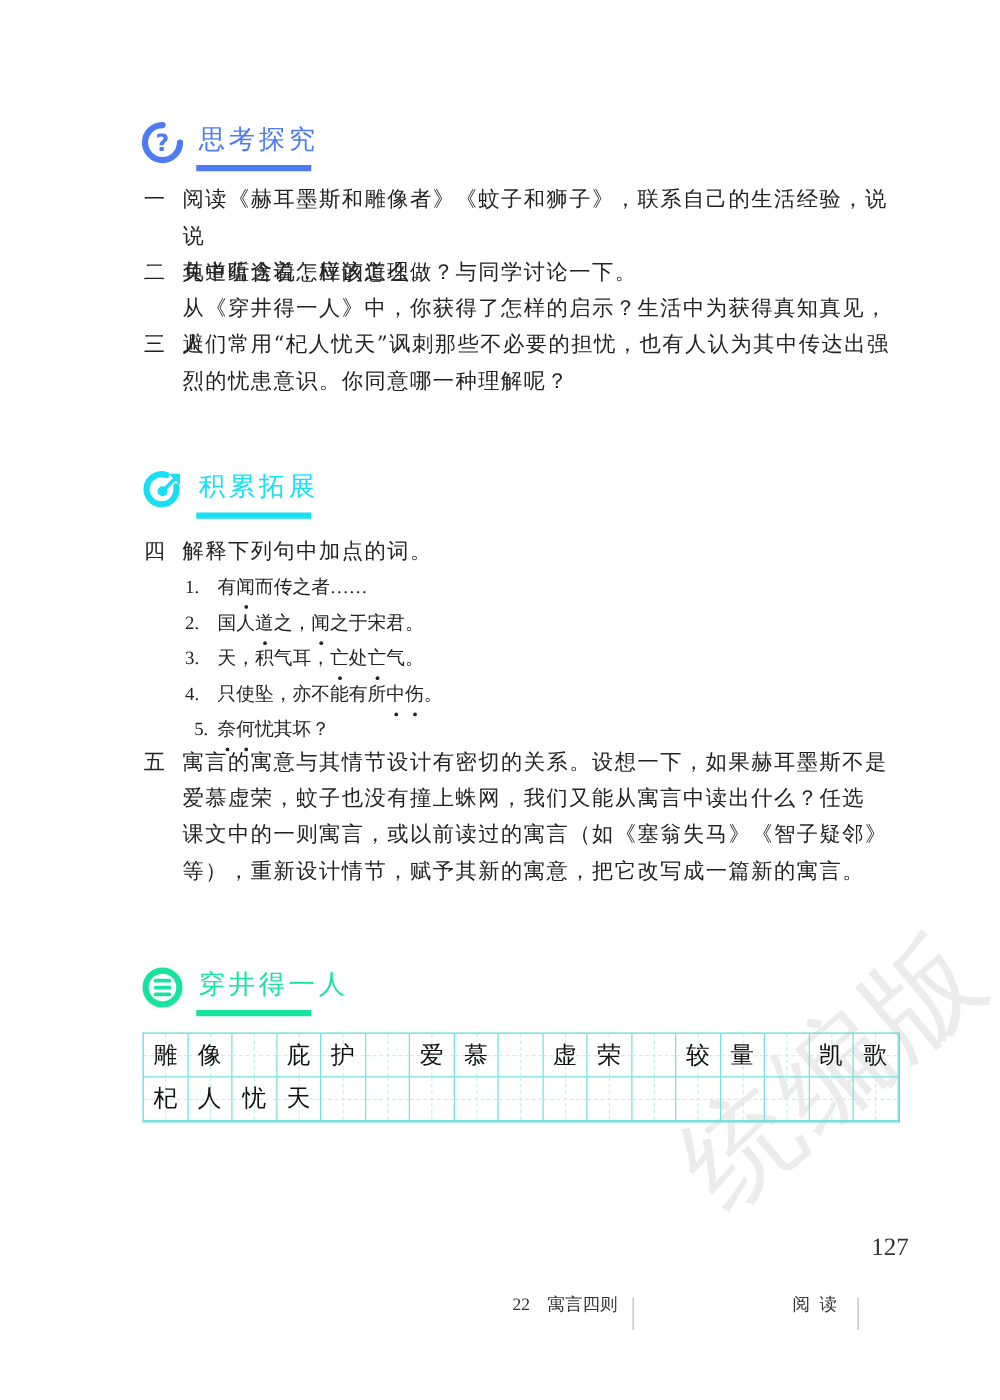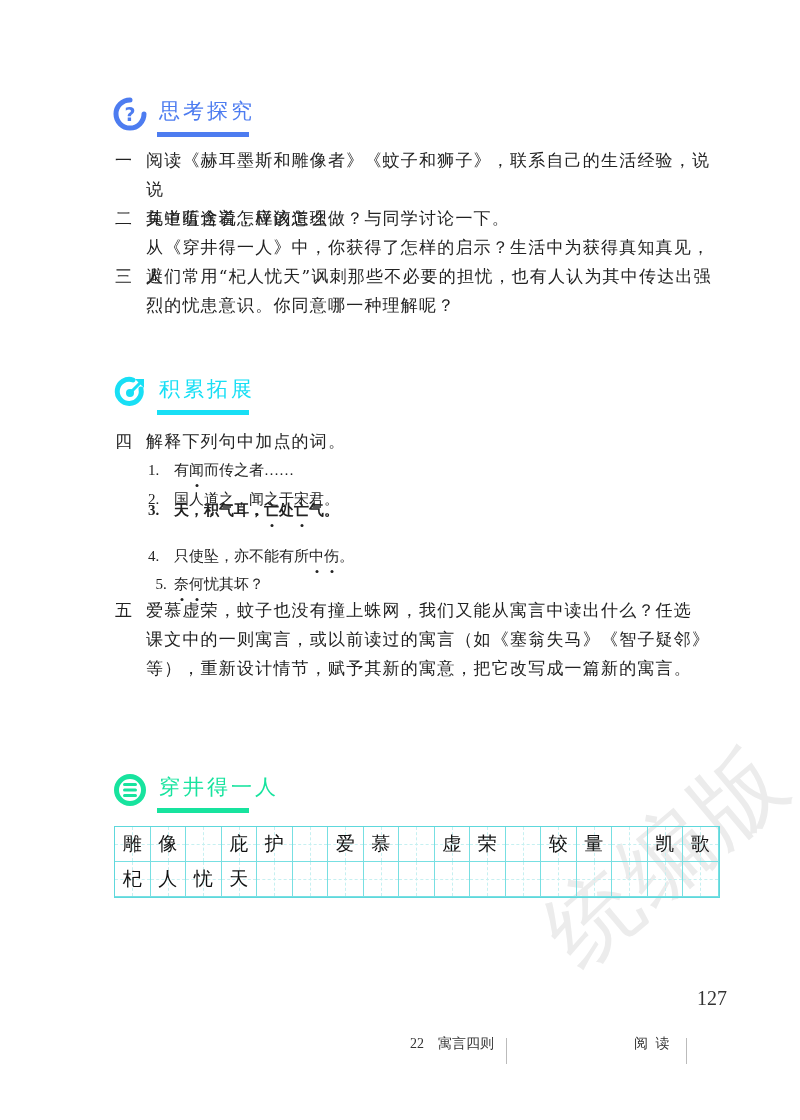--- a/index.html
+++ b/index.html
@@ -80,28 +80,29 @@
 </div>
 
 <div class="q" style="top:427px;">
   <span class="num">四</span>
   <div class="body">解释下列句中加点的词。</div>
 </div>
 
 <div id="subitems">
     <div class="sub" style="top: 456px;"><span class="n">1.</span><span>有</span><span class="dot">闻</span><span>而传之者……</span></div>
     <div class="sub" style="top: 484.5px;"><span class="n">2.</span><span>国人</span><span class="dot">道</span><span>之，</span><span class="dot">闻</span><span>之于宋君。</span></div>
-    <div class="sub" style="top: 496px; font-weight: bold;"><span class="n">3.</span><span>天，积气耳，</span><span class="dot">亡</span><span>处</span><span class="dot">亡</span><span>气。</span></div>
+    <div class="sub" style="top: 513px;"><span class="n">3.</span><span>天，积气耳，</span><span class="dot">亡</span><span>处</span><span class="dot">亡</span><span>气。</span></div>
     <div class="sub" style="top: 541.5px;"><span class="n">4.</span><span>只使坠，亦不能有所</span><span class="dot">中</span><span class="dot">伤</span><span>。</span></div>
     <div class="sub" style="top: 570px; text-align: center;"><span class="n">5.</span><span class="dot">奈</span><span class="dot">何</span><span>忧其坏？</span></div>
   </div>
 
 <div class="q" style="top:596px;">
   <span class="num">五</span>
   <div class="body">
+    <div>寓言的寓意与其情节设计有密切的关系。设想一下，如果赫耳墨斯不是</div>
     <div>爱慕虚荣，蚊子也没有撞上蛛网，我们又能从寓言中读出什么？任选</div>
     <div>课文中的一则寓言，或以前读过的寓言（如《塞翁失马》《智子疑邻》</div>
     <div>等），重新设计情节，赋予其新的寓意，把它改写成一篇新的寓言。</div>
   </div>
 </div>
 
 <div class="section-head" style="top:770px;">
   <svg class="icon" viewBox="0 0 34 34">
     <circle cx="17" cy="17" r="13.5" fill="none" stroke="#17e39e" stroke-width="5"></circle>
     <rect x="10" y="10" width="14" height="3" rx="1.5" fill="#17e39e"></rect>

